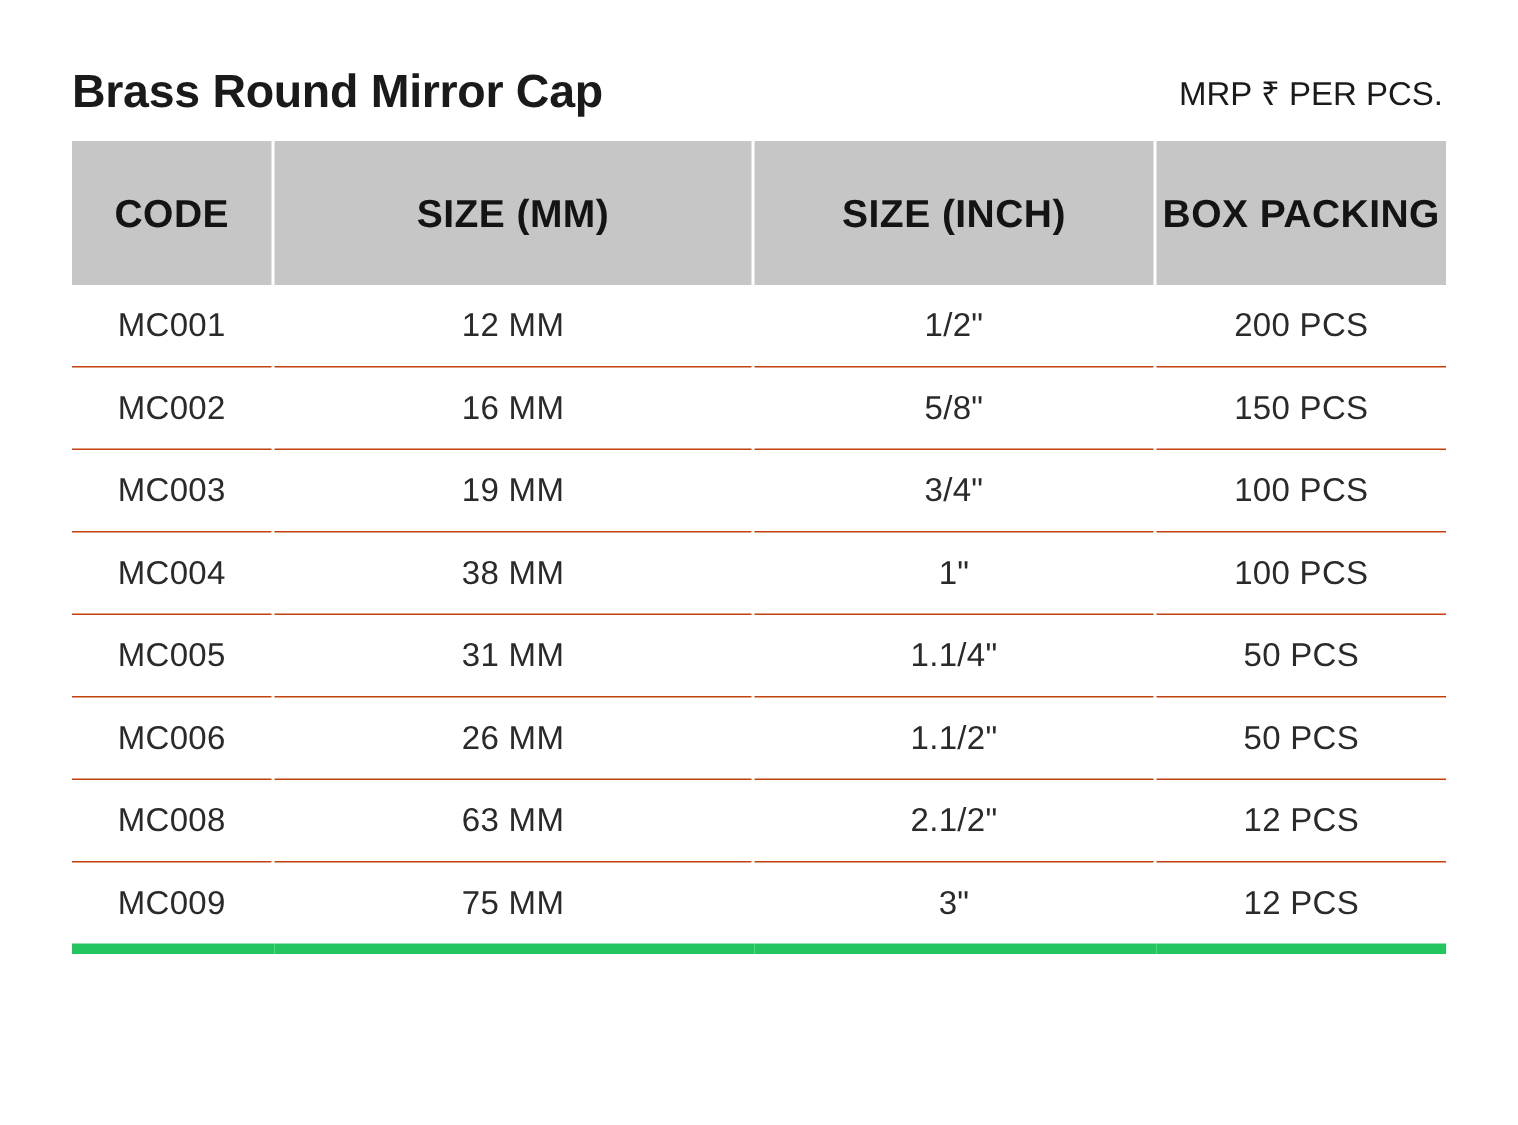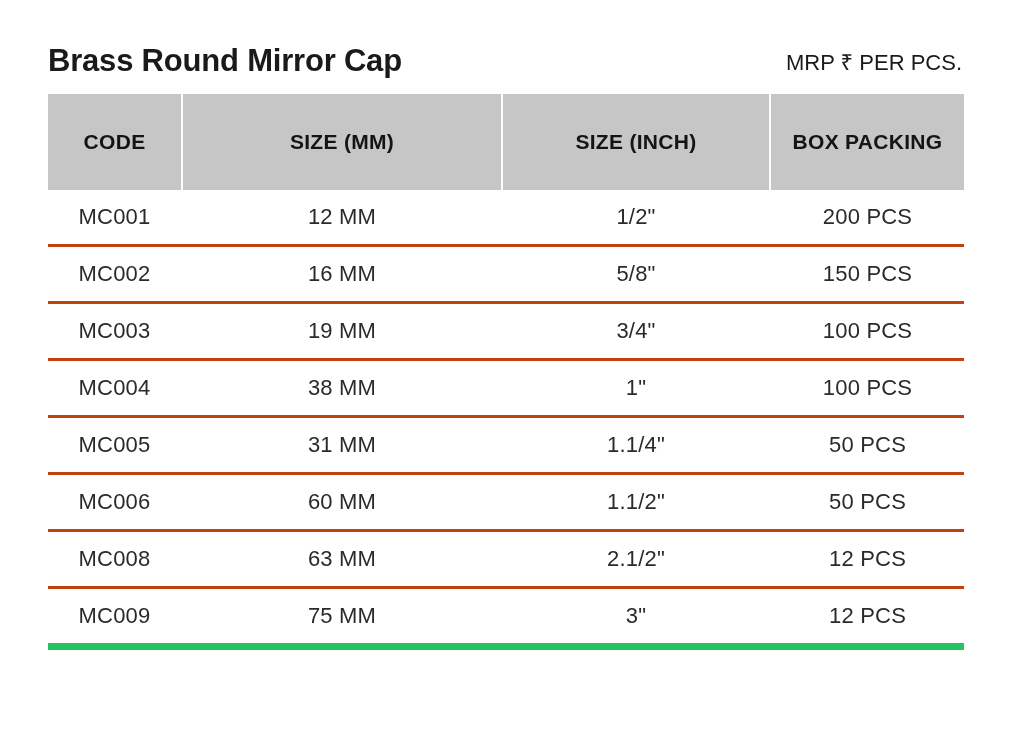--- a/index.html
+++ b/index.html
@@ -50,39 +50,39 @@
     margin-top: 6px;
   }
   table.spec col.c-code   { width: 134px; }
   table.spec col.c-mm     { width: 320px; }
   table.spec col.c-inch   { width: 268px; }
   table.spec col.c-box    { width: 194px; }
 
   table.spec thead th {
     background: #c6c6c6;
     color: #141414;
-    font-size: 21px;
+    font-size: 26px;
     font-weight: bold;
     height: 94px;
     vertical-align: middle;
     text-align: center;
     border-right: 2px solid #ffffff;
     line-height: 1.16;
     letter-spacing: 0.3px;
   }
   table.spec thead th:last-child {
     border-right: none;
   }
   table.spec tbody td {
     height: 52px;
     font-size: 22px;
     color: #2a2a2a;
     text-align: center;
     vertical-align: middle;
-    border-bottom: 3px solid #c2410c;
+    border-bottom: 1px solid #c2410c;
     border-right: 2px solid #ffffff;
     letter-spacing: 0.2px;
   }
   table.spec tbody td:last-child {
     border-right: none;
     text-align: center;
   }
   table.spec tbody tr:last-child td {
     border-bottom: 7px solid #22c55e;
   }
@@ -141,21 +141,21 @@
         <td>100 PCS</td>
       </tr>
       <tr>
         <td class="cell-code">MC005</td>
         <td>31 MM</td>
         <td>1.1/4"</td>
         <td>50 PCS</td>
       </tr>
       <tr>
         <td class="cell-code">MC006</td>
-        <td>60 MM</td>
+        <td>26 MM</td>
         <td>1.1/2"</td>
         <td>50 PCS</td>
       </tr>
       <tr>
         <td class="cell-code">MC008</td>
         <td>63 MM</td>
         <td>2.1/2"</td>
         <td>12 PCS</td>
       </tr>
       <tr>

